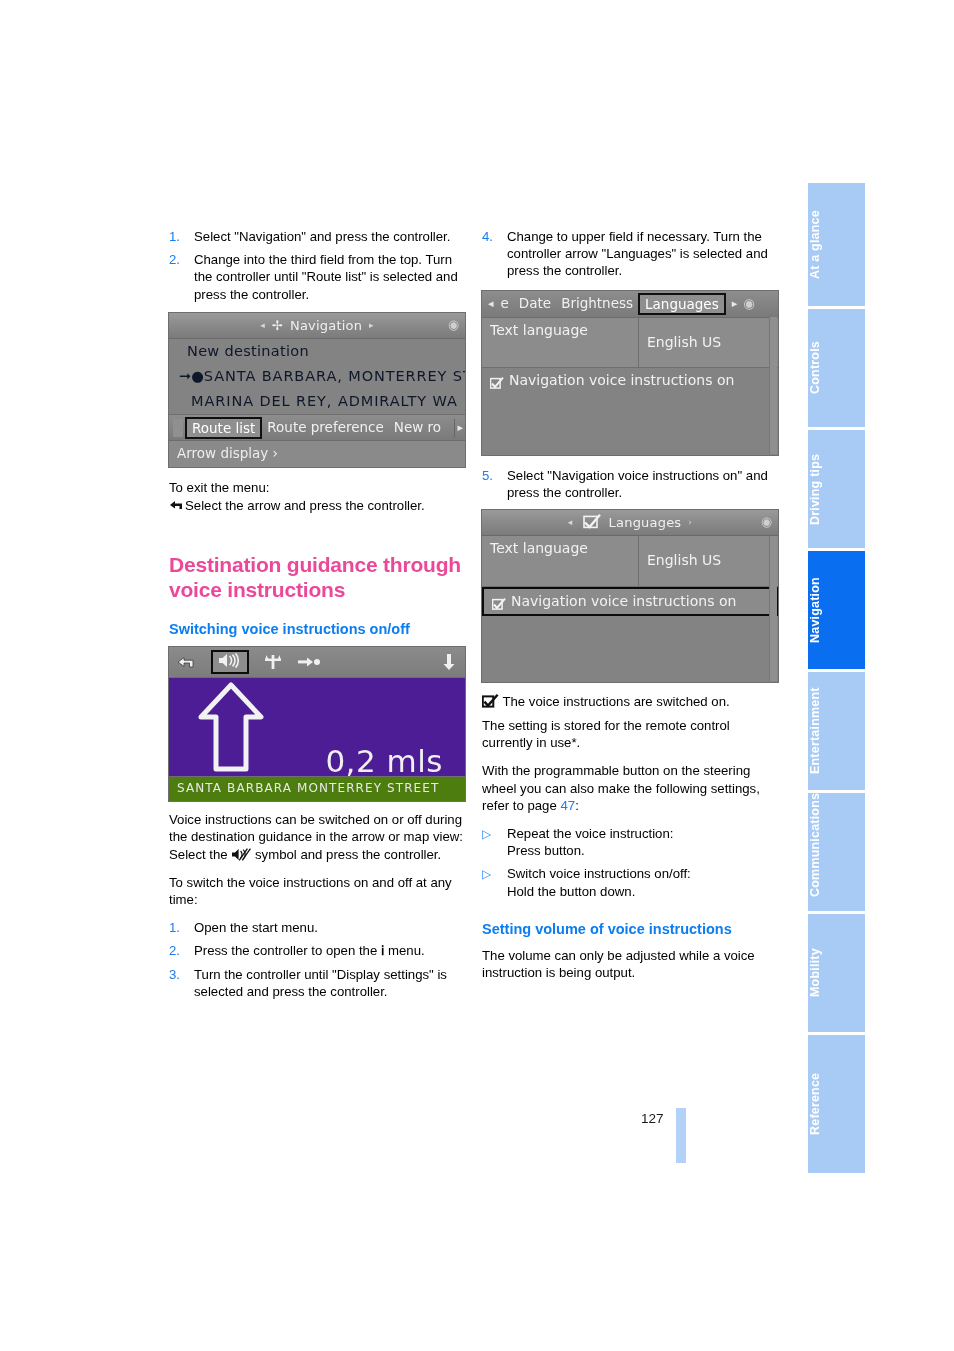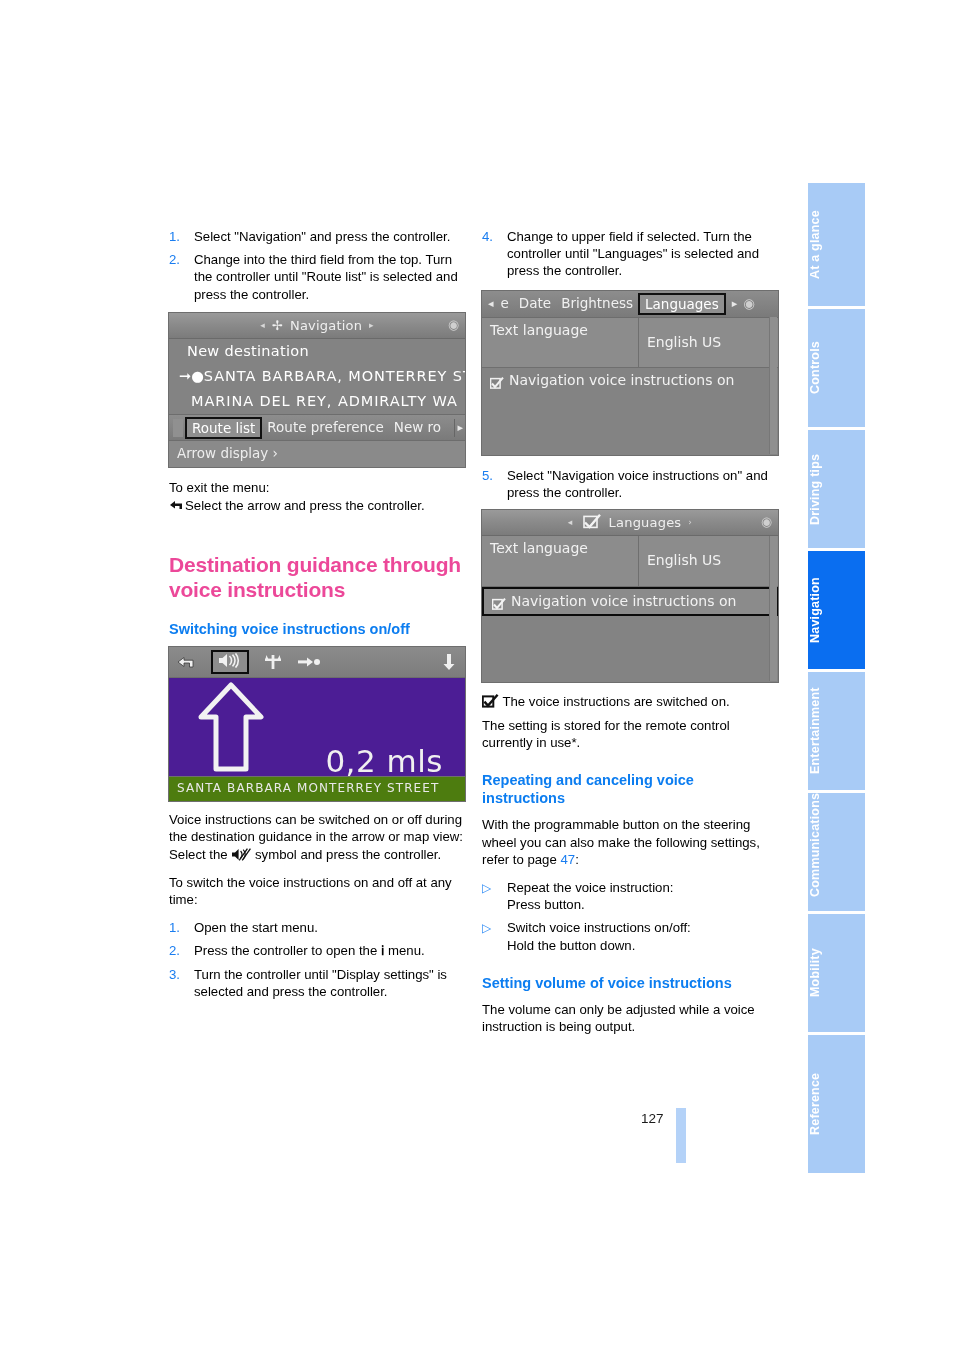--- a/index.html
+++ b/index.html
@@ -107,21 +107,21 @@
     top: 3px;
     font-size: 13px;
     color: #cfcfcf;
   }
   .scr-body { background: #838383; }
 
   .scr-row {
     padding: 4px 10px;
     font-size: 14.5px;
     letter-spacing: 0.3px;
-    color: #ffffff;
+    color: #0f172a;
     white-space: nowrap;
   }
   .scr-row.caps { letter-spacing: 0.9px; }
 
   .tab-strip {
     display: flex;
     align-items: center;
     background: linear-gradient(180deg,#8d8d8d,#7a7a7a);
     border-top: 1px solid #6d6d6d;
     border-bottom: 1px solid #6d6d6d;
@@ -407,21 +407,21 @@
       </div>
     </div>
 
   </div>
 
   <div class="col col-right">
 
     <div class="olist">
       <div class="oitem">
         <span class="marker">4.</span>
-        <span class="otext">Change to upper field if selected. Turn the controller until "Languages" is selected and press the controller.</span>
+        <span class="otext">Change to upper field if necessary. Turn the controller arrow "Languages" is selected and press the controller.</span>
       </div>
     </div>
 
     <div class="screen" style="margin-top:11px;">
       <div class="tab-strip" style="height:26px;border-top:none;">
         <span class="edge" style="margin-left:0;border-left:none;">◂</span>
         <span class="t">e</span>
         <span class="t">Date</span>
         <span class="t">Brightness</span>
         <span class="sel-box">Languages</span>
@@ -492,21 +492,20 @@
 
     <div class="para tight" style="margin-top:11px;">
       <svg class="inline-ico" width="17" height="14" viewBox="0 0 17 14">
         <rect x="0.8" y="2.4" width="10.5" height="10.2" fill="none" stroke="#111" stroke-width="2"></rect>
         <path d="M2.4 7.6 L6 11.6 L15.6 0.8" fill="none" stroke="#111" stroke-width="2.4"></path>
       </svg>
       <span>The voice instructions are switched on.</span>
     </div>
     <div class="para" style="margin-top:7px;">The setting is stored for the remote control currently in use*.</div>
 
-    <h2 class="sub">Repeating and canceling voice instructions</h2>
     <div class="para">
       <span>With the programmable button on the steering wheel you can also make the following settings, refer to page</span>
       <span class="lnk">47</span><span>:</span>
     </div>
 
     <div class="olist">
       <div class="oitem">
         <span class="marker tri">▷</span>
         <span class="otext">
           <span>Repeat the voice instruction:</span><br>

